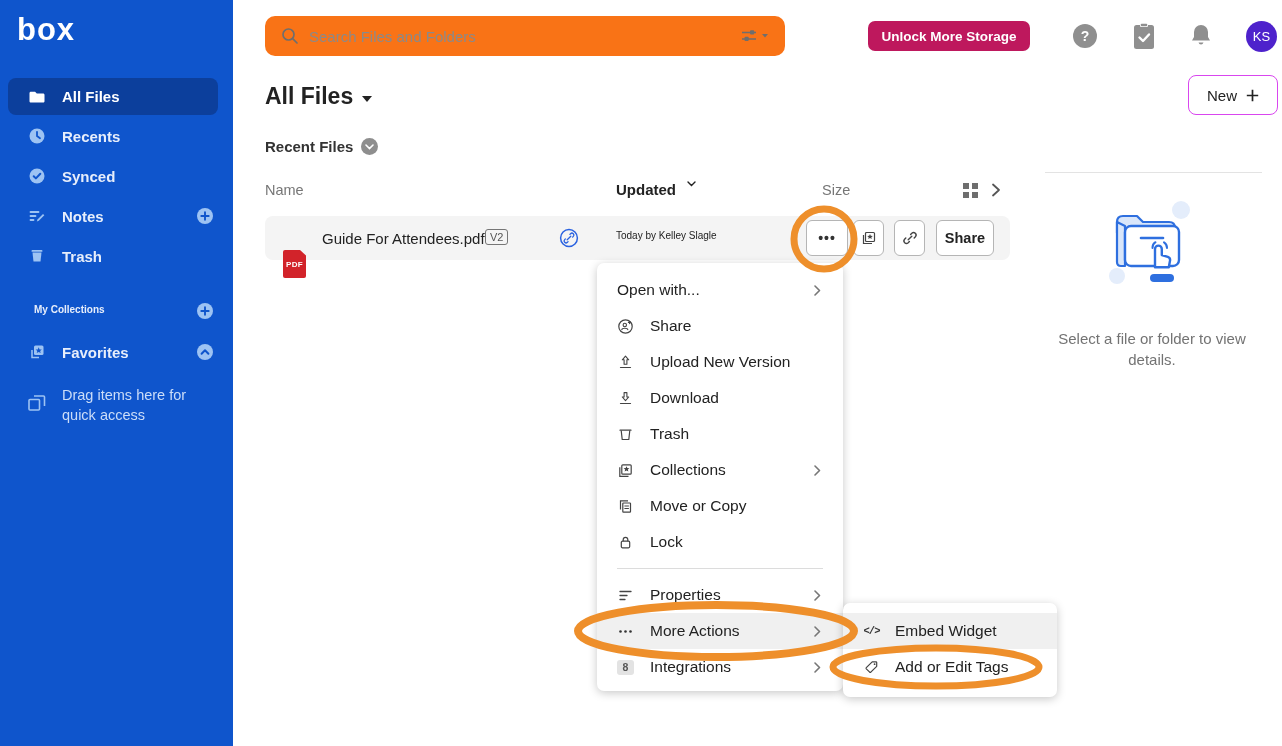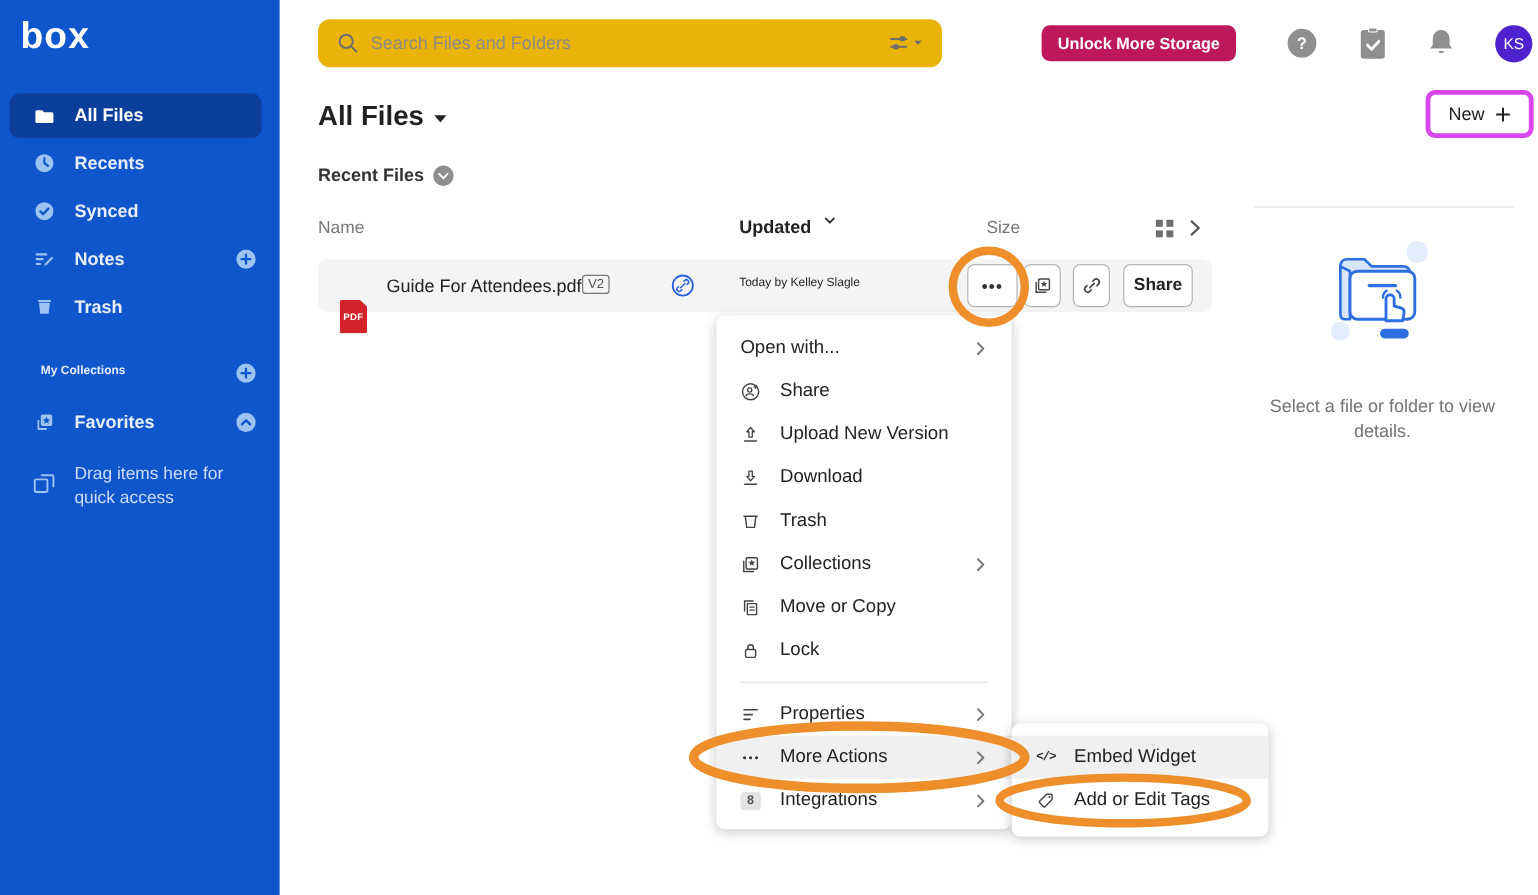--- a/index.html
+++ b/index.html
@@ -13,34 +13,34 @@
   .nav-item { position:absolute; left:0; width:233px; height:40px; display:flex; align-items:center; color:#E7EEFB; font-size:15px; font-weight:600; }
   .nav-item .nicon { width:18px; height:18px; margin-left:28px; margin-right:16px; flex:0 0 18px; }
   .nav-selected { position:absolute; left:8px; top:78px; width:210px; height:37px; background:#0C3F9C; border-radius:8px; display:flex; align-items:center; color:#fff; font-size:15px; font-weight:700; }
   .nav-selected .nicon { width:18px; height:18px; margin-left:20px; margin-right:16px; }
   .side-right-icon { position:absolute; right:19px; width:18px; height:18px; }
   .section-label { position:absolute; left:18px; top:304px; color:#E7EEFB; font-size:10px; font-weight:700;margin-left:16px; }
   .drag-hint { position:absolute; left:62px; top:385px; width:140px; color:#CBDDF8; font-size:14.5px; line-height:20px; }
   .drag-icon { position:absolute; left:26px; top:392px; width:22px; height:22px; }
 
   
-  .searchbox { position:absolute; left:265px; top:16px; width:520px; height:40px; background:#eab308; border-radius:10px; display:flex; align-items:center; }
+  .searchbox { position:absolute; left:265px; top:16px; width:520px; height:40px; background:#f97316; border-radius:10px; display:flex; align-items:center; }
   .searchbox input { position:absolute; left:44px; top:0; width:380px; height:40px; border:none; outline:none; background:transparent; font-size:15px; font-family:"Liberation Sans",sans-serif; color:#444; }
   .searchbox input::placeholder { color:#8A8A8A; }
   .search-glass { position:absolute; left:16px; top:11px; width:18px; height:18px; }
   .search-filter { position:absolute; right:16px; top:12px; width:28px; height:16px; }
   .unlock-btn { position:absolute; left:868px; top:21px; width:162px; height:30px; background:#be185d; border:none; border-radius:7px; color:#fff; font-size:13.5px; font-weight:700; font-family:"Liberation Sans",sans-serif; cursor:pointer; }
   .circle-help { position:absolute; left:1073px; top:24px; width:24px; height:24px; background:#8F8F8F; border-radius:50%; color:#fff; font-size:14px; font-weight:700; text-align:center; line-height:24px; }
   .top-icon { position:absolute; top:22px; width:26px; height:28px; }
   .avatar { position:absolute; left:1246px; top:21px; width:31px; height:31px; background:#4E22CC; border-radius:50%; color:#fff; font-size:13px; font-weight:400; text-align:center; line-height:31px; }
 
   
   .page-title { position:absolute; left:265px; top:83px; font-size:23px; font-weight:700; color:#222; display:flex; align-items:center; }
   .title-caret { width:0; height:0; border-left:5px solid transparent; border-right:5px solid transparent; border-top:6px solid #222; margin-left:9px; margin-top:4px; }
-  .new-btn { position:absolute; left:1188px; top:75px; width:90px; height:40px; background:#fff; border:4px solid #d946ef; border-radius:8px; font-size:15px; color:#222; font-family:"Liberation Sans",sans-serif; display:flex; align-items:center; justify-content:center; gap:9px; cursor:pointer; }
+  .new-btn { position:absolute; left:1188px; top:75px; width:90px; height:40px; background:#fff; border:1px solid #d946ef; border-radius:8px; font-size:15px; color:#222; font-family:"Liberation Sans",sans-serif; display:flex; align-items:center; justify-content:center; gap:9px; cursor:pointer; }
   .section-title { position:absolute; left:265px; top:138px; font-size:15px; font-weight:700; color:#333; display:flex; align-items:center; gap:8px; }
   .badge-circle { width:17px; height:17px; border-radius:50%; background:#8E8E8E; display:flex; align-items:center; justify-content:center; }
 
   
   .th { position:absolute; top:182px; font-size:14.5px; color:#767676; }
   .th-updated { position:absolute; top:181px; left:616px; font-size:15px; color:#222; font-weight:700; display:flex; align-items:flex-start; gap:11px; }
   .hdr-grid { position:absolute; left:963px; top:183px; width:15px; height:15px; }
   .hdr-chev { position:absolute; left:991px; top:183px; width:10px; height:14px; }
 
   .file-row { position:absolute; left:265px; top:216px; width:745px; height:44px; background:#F4F4F4; border-radius:8px; }

